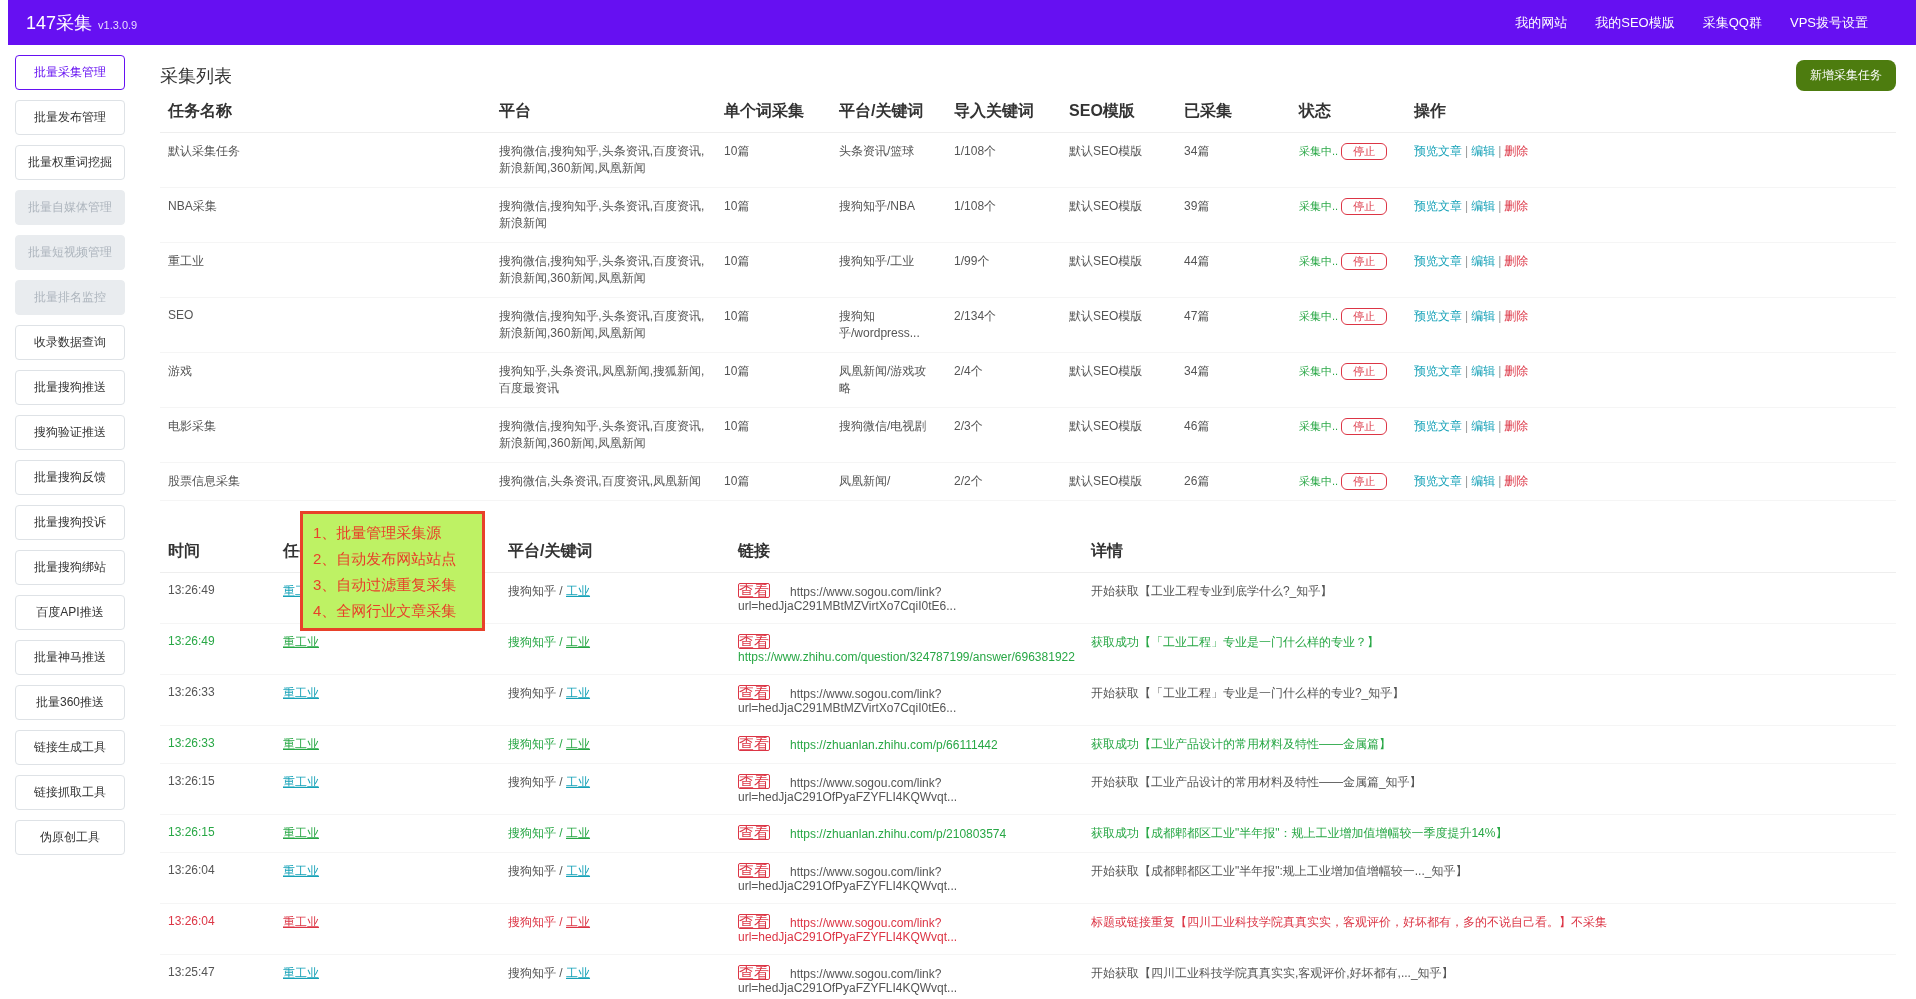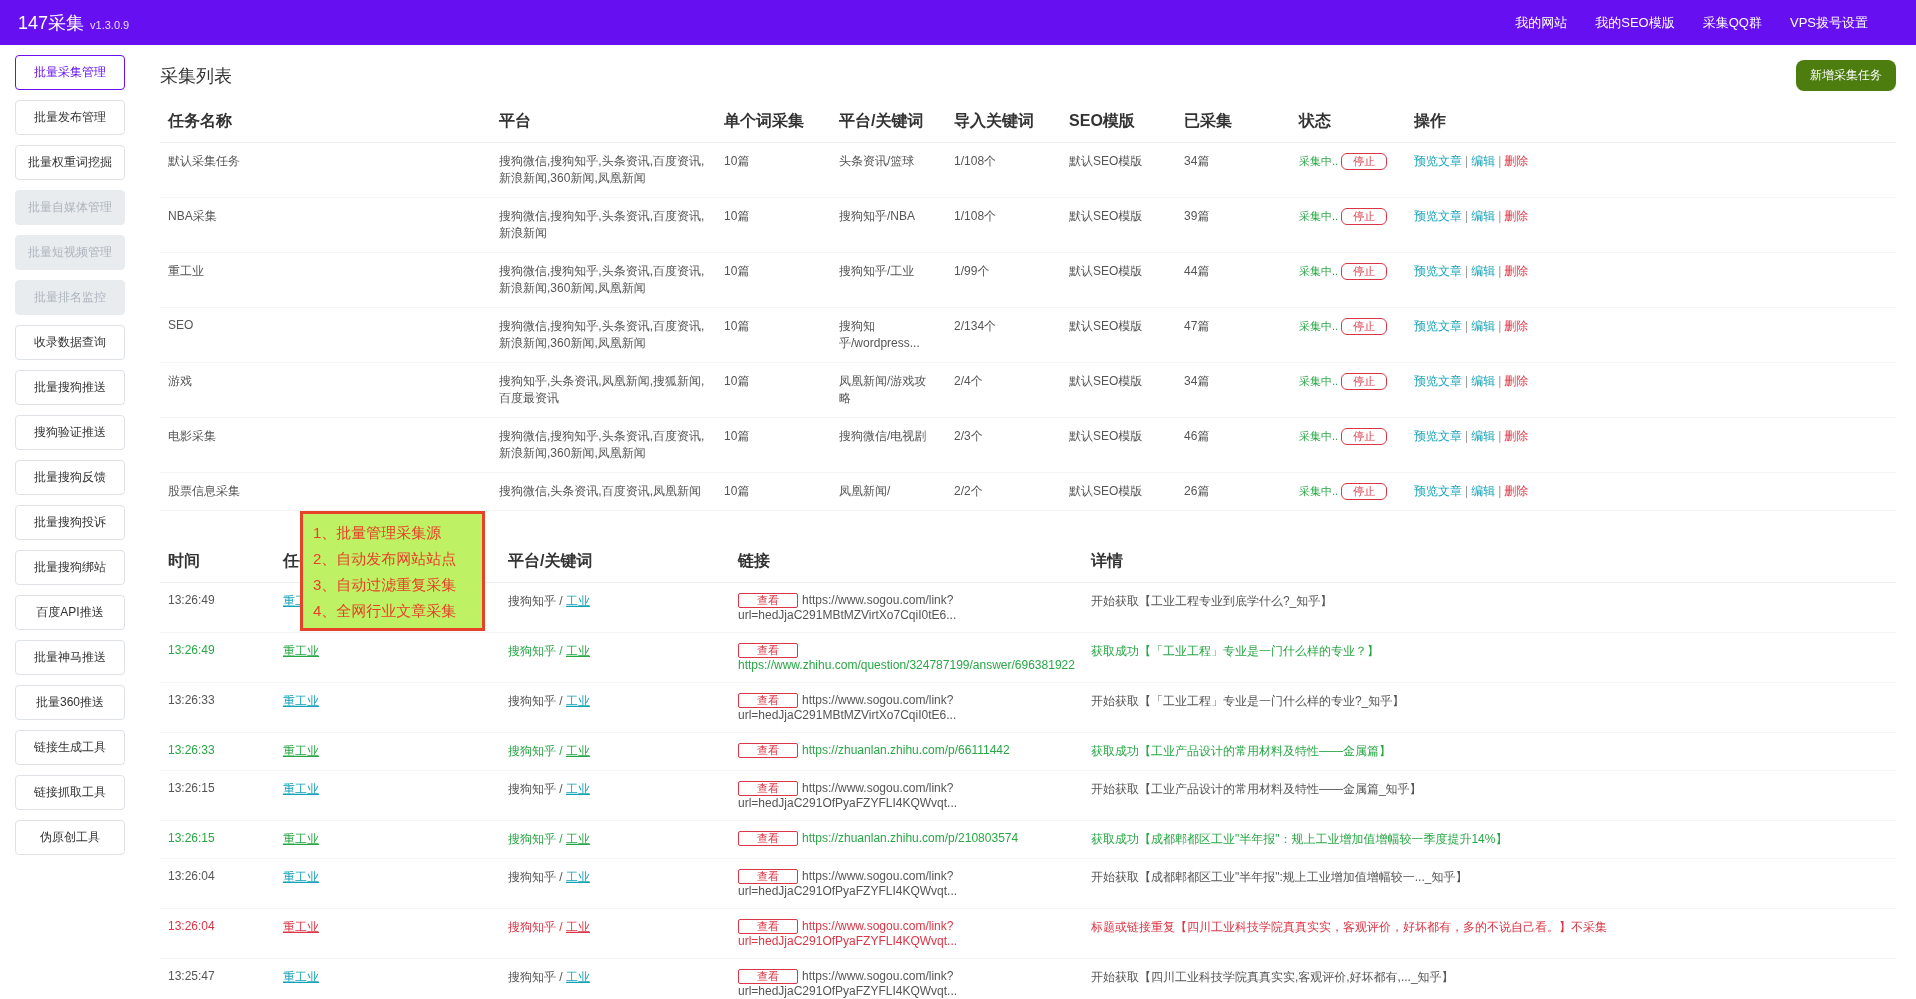--- a/index.html
+++ b/index.html
@@ -1,47 +1,47 @@
 <!DOCTYPE html>
 <html><head>
 <meta charset="utf-8">
 <style>
 * { margin: 0; padding: 0; box-sizing: border-box; }
 body { font-family: "Microsoft YaHei", Arial, sans-serif; font-size: 12px; background: #fff; overflow: hidden; width: 1916px; height: 999px; }
-.header { background: #6610f2; height: 45px; display: flex; align-items: center; padding: 0 18px; color: #fff; justify-content: space-between; }
+.header { background: #6610f2; height: 45px; display: flex; align-items: center; padding: 0 18px; color: #fff; justify-content: space-between; margin-left: 8px; }
 .logo-area { display: flex; align-items: baseline; gap: 6px; }
 .logo { font-size: 18px; font-weight: 400; }
 .version { font-size: 11px; opacity: 0.85; }
 .top-nav { display: flex; gap: 28px; padding-right: 30px; }
 .top-nav a { color: #fff; text-decoration: none; font-size: 13px; }
 .layout { display: flex; height: calc(100% - 45px); }
 .sidebar { width: 140px; padding: 10px 15px; overflow-y: auto; }
 .sidebar::-webkit-scrollbar { width: 6px; }
 .sidebar::-webkit-scrollbar-thumb { background: #ccc; border-radius: 3px; }
 .side-btn { display: block; width: 100%; padding: 8px 4px; margin-bottom: 10px; border: 1px solid #dee2e6; border-radius: 4px; background: #fff; text-align: center; font-size: 12px; cursor: pointer; color: #333; }
 .side-btn.active { color: #6610f2; border-color: #6610f2; }
 .side-btn.disabled { background: #e9ecef; color: #adb5bd; border-color: #e9ecef; }
 .main { flex: 1; overflow-y: auto; padding: 15px 20px; }
 .main::-webkit-scrollbar { width: 8px; }
 .main::-webkit-scrollbar-thumb { background: #ccc; border-radius: 4px; }
-.panel-head { display: flex; justify-content: space-between; align-items: center; margin-bottom: 10px; }
+.panel-head { display: flex; justify-content: space-between; align-items: center; }
 .panel-title { font-size: 18px; font-weight: 400; color: #333; }
 .add-btn { background: #4d7c0f; color: #fff; border: none; border-radius: 8px; padding: 7px 14px; font-size: 12px; cursor: pointer; }
 table { width: 100%; border-collapse: collapse; }
 th { text-align: left; padding: 10px 8px; font-weight: 600; font-size: 16px; color: #333; border-bottom: 1px solid #eee; }
 td { padding: 10px 8px; font-size: 12px; color: #555; border-bottom: 1px solid #f5f5f5; vertical-align: top; }
 .link { color: #17a2b8; text-decoration: underline; cursor: pointer; }
 .green { color: #28a745; }
 .red { color: #dc3545; }
 .status-run { color: #28a745; font-size: 11px; }
 .status-btn { display: inline-block; border: 1px solid #dc3545; color: #dc3545; padding: 0px 11px; font-size: 11px; border-radius: 6px; margin-left: 3px; cursor: pointer; }
 .op-link { color: #17a2b8; margin-right: 3px; cursor: pointer; text-align: right; }
 .op-sep { color: #999; margin-right: 3px; }
 .op-del { color: #dc3545; cursor: pointer; }
-.badge-cha { display: inline-block; border: 1px solid #dc3545; color: #dc3545; padding: 0 18px; font-size: 11px; margin-right: 4px; line-height: 13px; border-radius: 2px; }
+.badge-cha { display: inline-block; border: 1px solid #dc3545; color: #dc3545; padding: 0 0; font-size: 15px; margin-right: 20px; line-height: 13px; border-radius: 2px; }
 .annotate-box { position: absolute; left: 300px; top: 511px; width: 185px; height: 120px; border: 3px solid #e8412a; background: #bef264; padding: 6px 10px; font-size: 15px; color: #e8412a; line-height: 26px; }
 .logs { margin-top: 30px; }
 .col-time { width: 115px; }
 .col-task { width: 225px; }
 .col-kw { width: 230px; }
 .col-link { width: 335px; }
 .log-row.green td, .log-row.green td .link { color: #28a745; }
 .log-row.red td, .log-row.red td .link { color: #dc3545; }
 .col-platform { width: 225px; }
 .col-single { width: 115px; }

